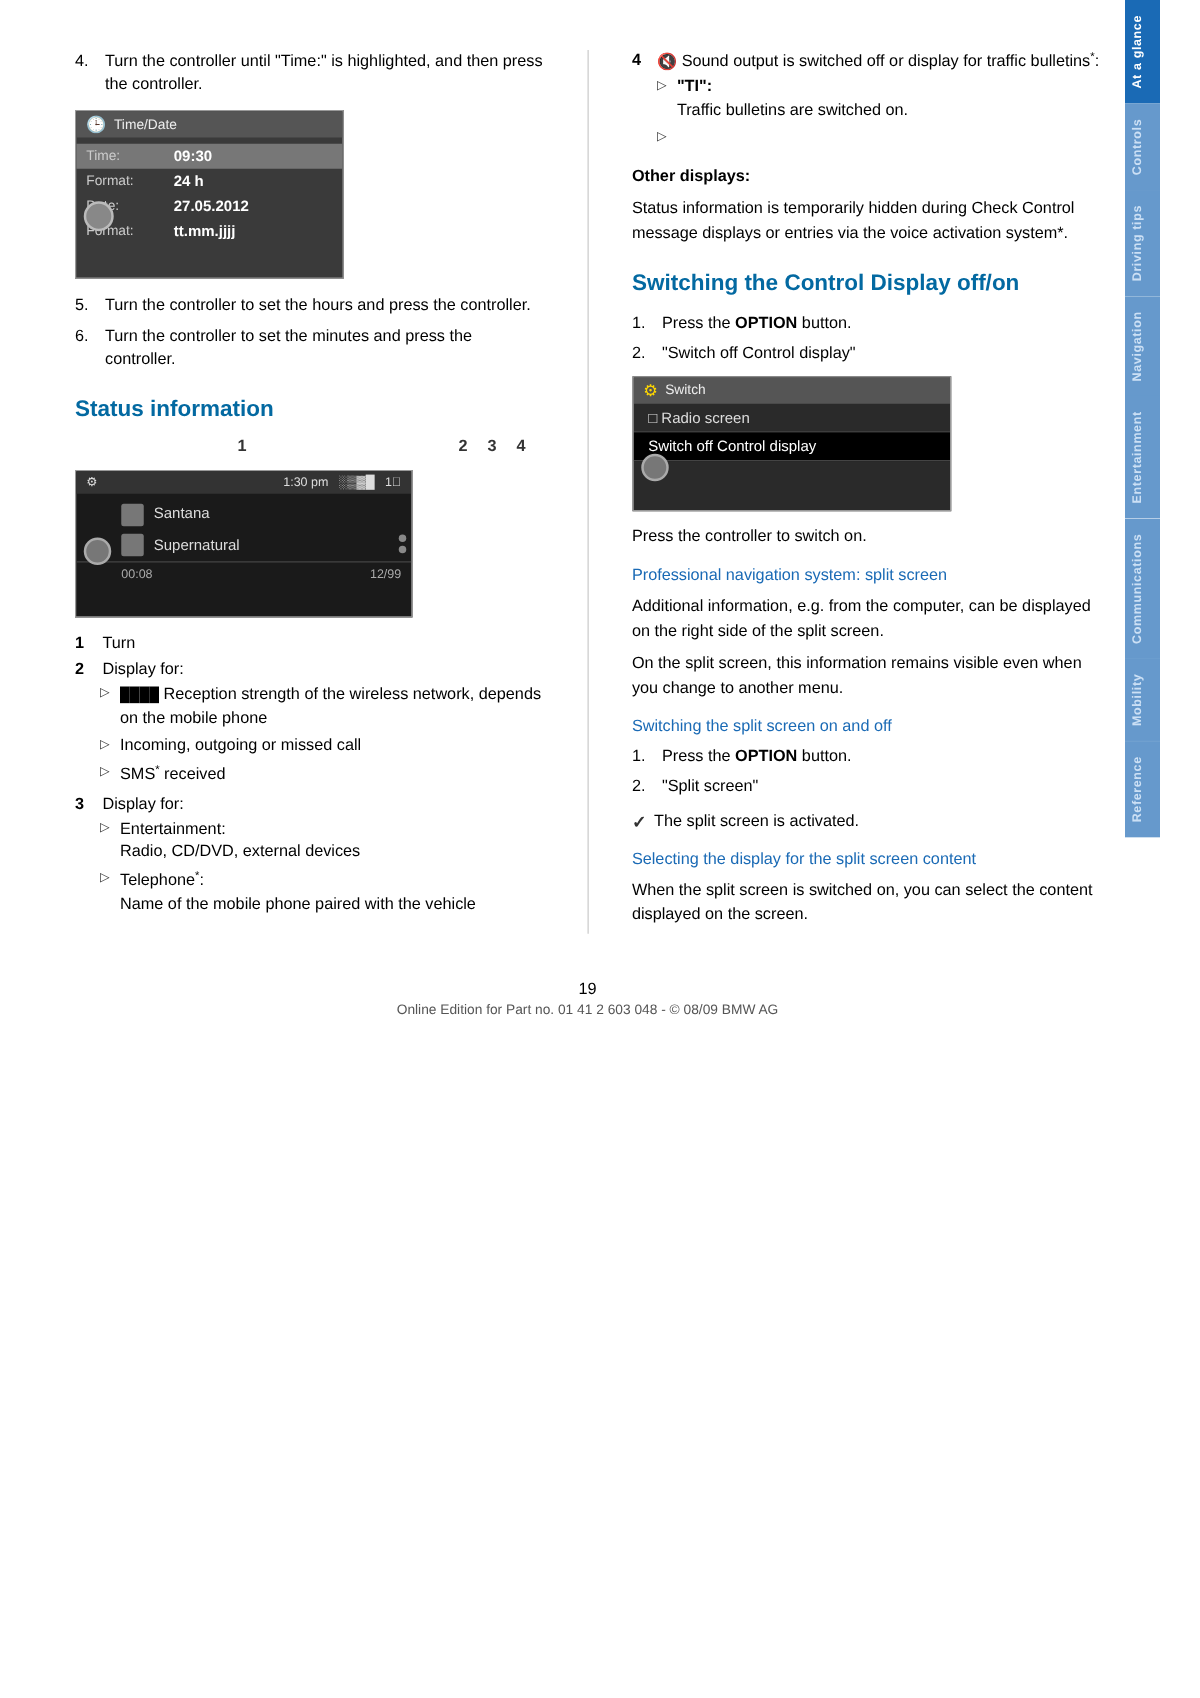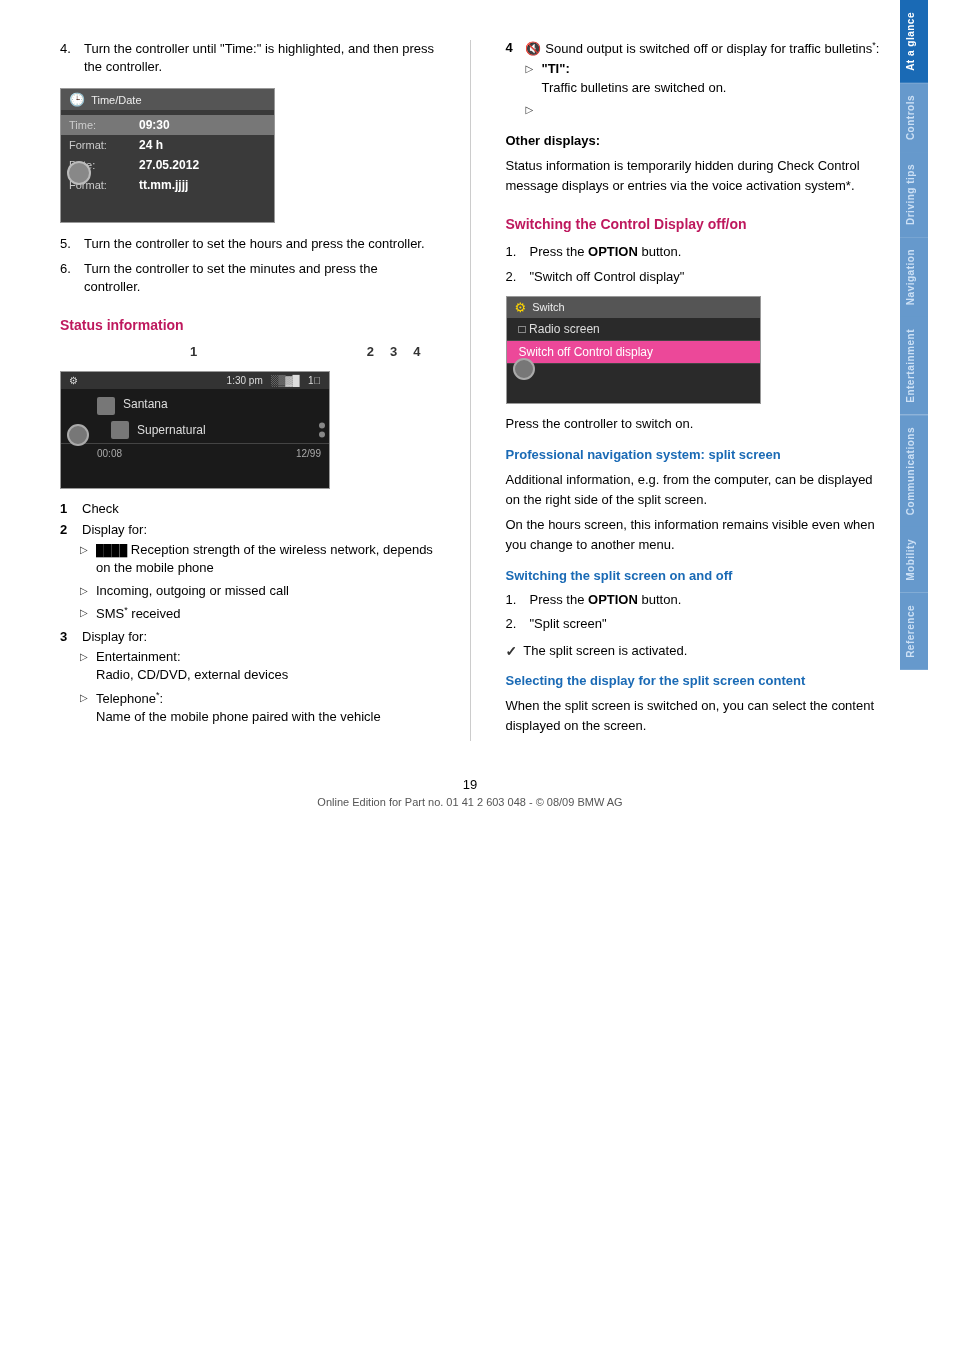--- a/index.html
+++ b/index.html
@@ -62,30 +62,30 @@
       flex: 1;
       max-width: 390px;
     }
 
     .col-right {
       flex: 1;
       max-width: 390px;
     }
 
     .section-title {
-      font-size: 14px;
+      font-size: 18px;
       font-weight: bold;
-      color: #be185d;
+      color: #0369a1;
       margin: 20px 0 10px 0;
       line-height: 1.3;
     }
 
     .subsection-title {
       font-size: 13px;
-      font-weight: bold;
+      font-weight: normal;
       color: #1a6ab5;
       margin: 14px 0 6px 0;
       line-height: 1.3;
     }
 
     .step-list {
       list-style: none;
       padding: 0;
       margin: 0 0 10px 0;
     }
@@ -216,21 +216,21 @@
     }
 
     .options-item {
       padding: 4px 12px;
       font-size: 12px;
       color: #ddd;
       border-bottom: 1px solid #444;
     }
 
     .options-item.highlighted {
-      background: #ec4899;
+      background: #000000;
       color: #fff;
     }
 
     .numbered-img-wrapper {
       position: relative;
     }
 
     .num-label-row {
       display: flex;
       justify-content: flex-end;
@@ -330,21 +330,21 @@
             <div style="background:#333; padding:3px 8px; display:flex; justify-content:space-between; align-items:center; font-size:10px; color:#ddd;">
               <span>⚙</span>
               <span>1:30 pm &nbsp; ░▒▓█ &nbsp; 1⃣</span>
             </div>
 
             <div style="padding: 8px 8px 4px 36px;">
               <div style="display:flex; align-items:flex-start; gap:8px; margin-bottom:6px;">
                 <span style="width:18px;height:18px;background:#777;border-radius:2px;display:inline-block;"></span>
                 <span style="color:#ddd; font-size:12px;">Santana</span>
               </div>
-              <div style="display:flex; align-items:center; gap:8px;margin-left:14px;">
+              <div style="display:flex; align-items:center; gap:8px;">
                 <span style="width:18px;height:18px;background:#777;border-radius:2px;display:inline-block;"></span>
                 <span style="color:#ddd; font-size:12px;">Supernatural</span>
               </div>
             </div>
 
             <div style="display:flex; justify-content:space-between; padding:4px 8px 4px 36px; font-size:10px; color:#aaa; border-top:1px solid #444;">
               <span>00:08</span>
               <span>12/99</span>
             </div>
 
@@ -353,21 +353,21 @@
             <div style="position:absolute; right:4px; top:50%; transform:translateY(-50%); display:flex; flex-direction:column; gap:3px;">
               <span style="width:6px;height:6px;background:#888;border-radius:50%;display:block;"></span>
               <span style="width:6px;height:6px;background:#888;border-radius:50%;display:block;"></span>
             </div>
           </div>
         </div>
 
         <div style="margin-top:10px;">
           <div style="display:flex; gap:8px; margin-bottom:6px;">
             <span style="font-weight:bold; min-width:14px;">1</span>
-            <span>Check</span>
+            <span>Turn</span>
           </div>
         </div>
 
         <div style="margin-bottom:6px;">
           <div style="display:flex; gap:8px;">
             <span style="font-weight:bold; min-width:14px;">2</span>
             <span>Display for:</span>
           </div>
           <ul class="bullet-list">
             <li>
@@ -456,21 +456,21 @@
           </div>
 
           <div style="position:absolute; left:6px; top:58%; width:22px; height:22px; border-radius:50%; background:#777; border:2px solid #aaa;"></div>
         </div>
 
         <p class="body-text">Press the controller to switch on.</p>
 
         <h3 class="subsection-title">Professional navigation system: split screen</h3>
 
         <p class="body-text">Additional information, e.g. from the computer, can be displayed on the right side of the split screen.</p>
-        <p class="body-text">On the hours screen, this information remains visible even when you change to another menu.</p>
+        <p class="body-text">On the split screen, this information remains visible even when you change to another menu.</p>
 
         <h4 class="subsection-title">Switching the split screen on and off</h4>
 
         <ul class="step-list">
           <li>
             <span class="step-num">1.</span>
             <span class="step-text">Press the <strong>OPTION</strong> button.</span>
           </li>
           <li>
             <span class="step-num">2.</span>

